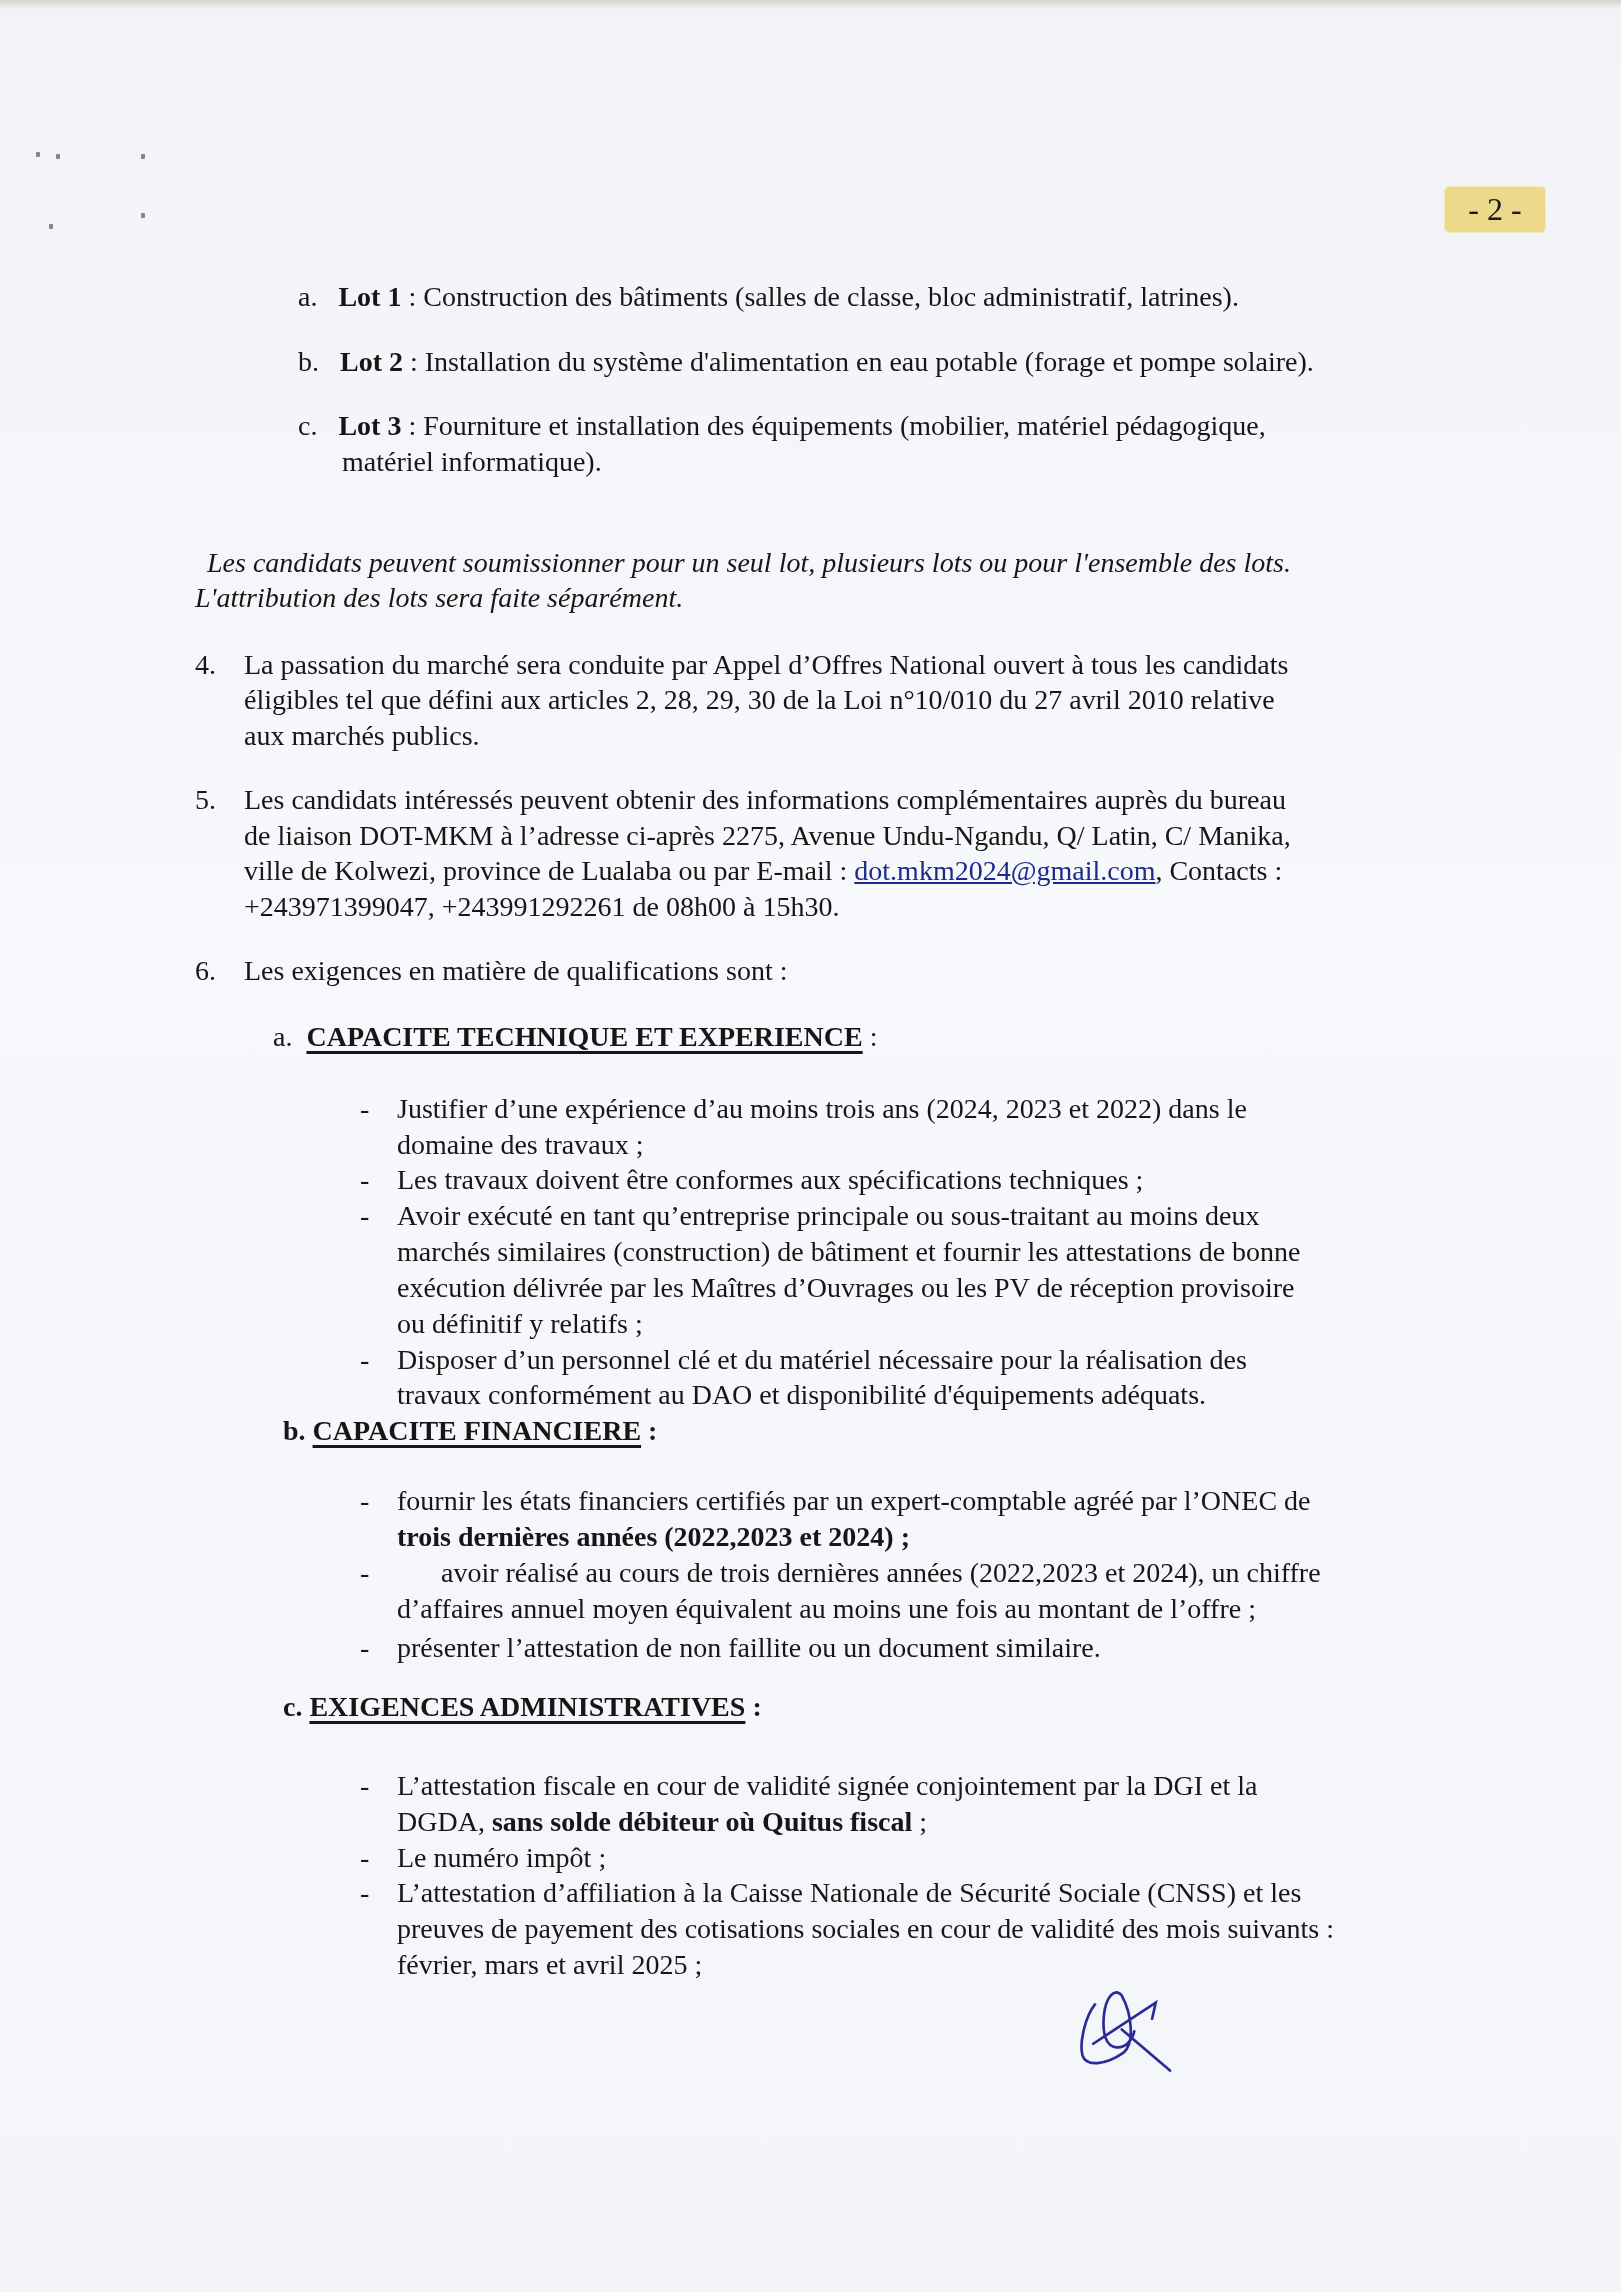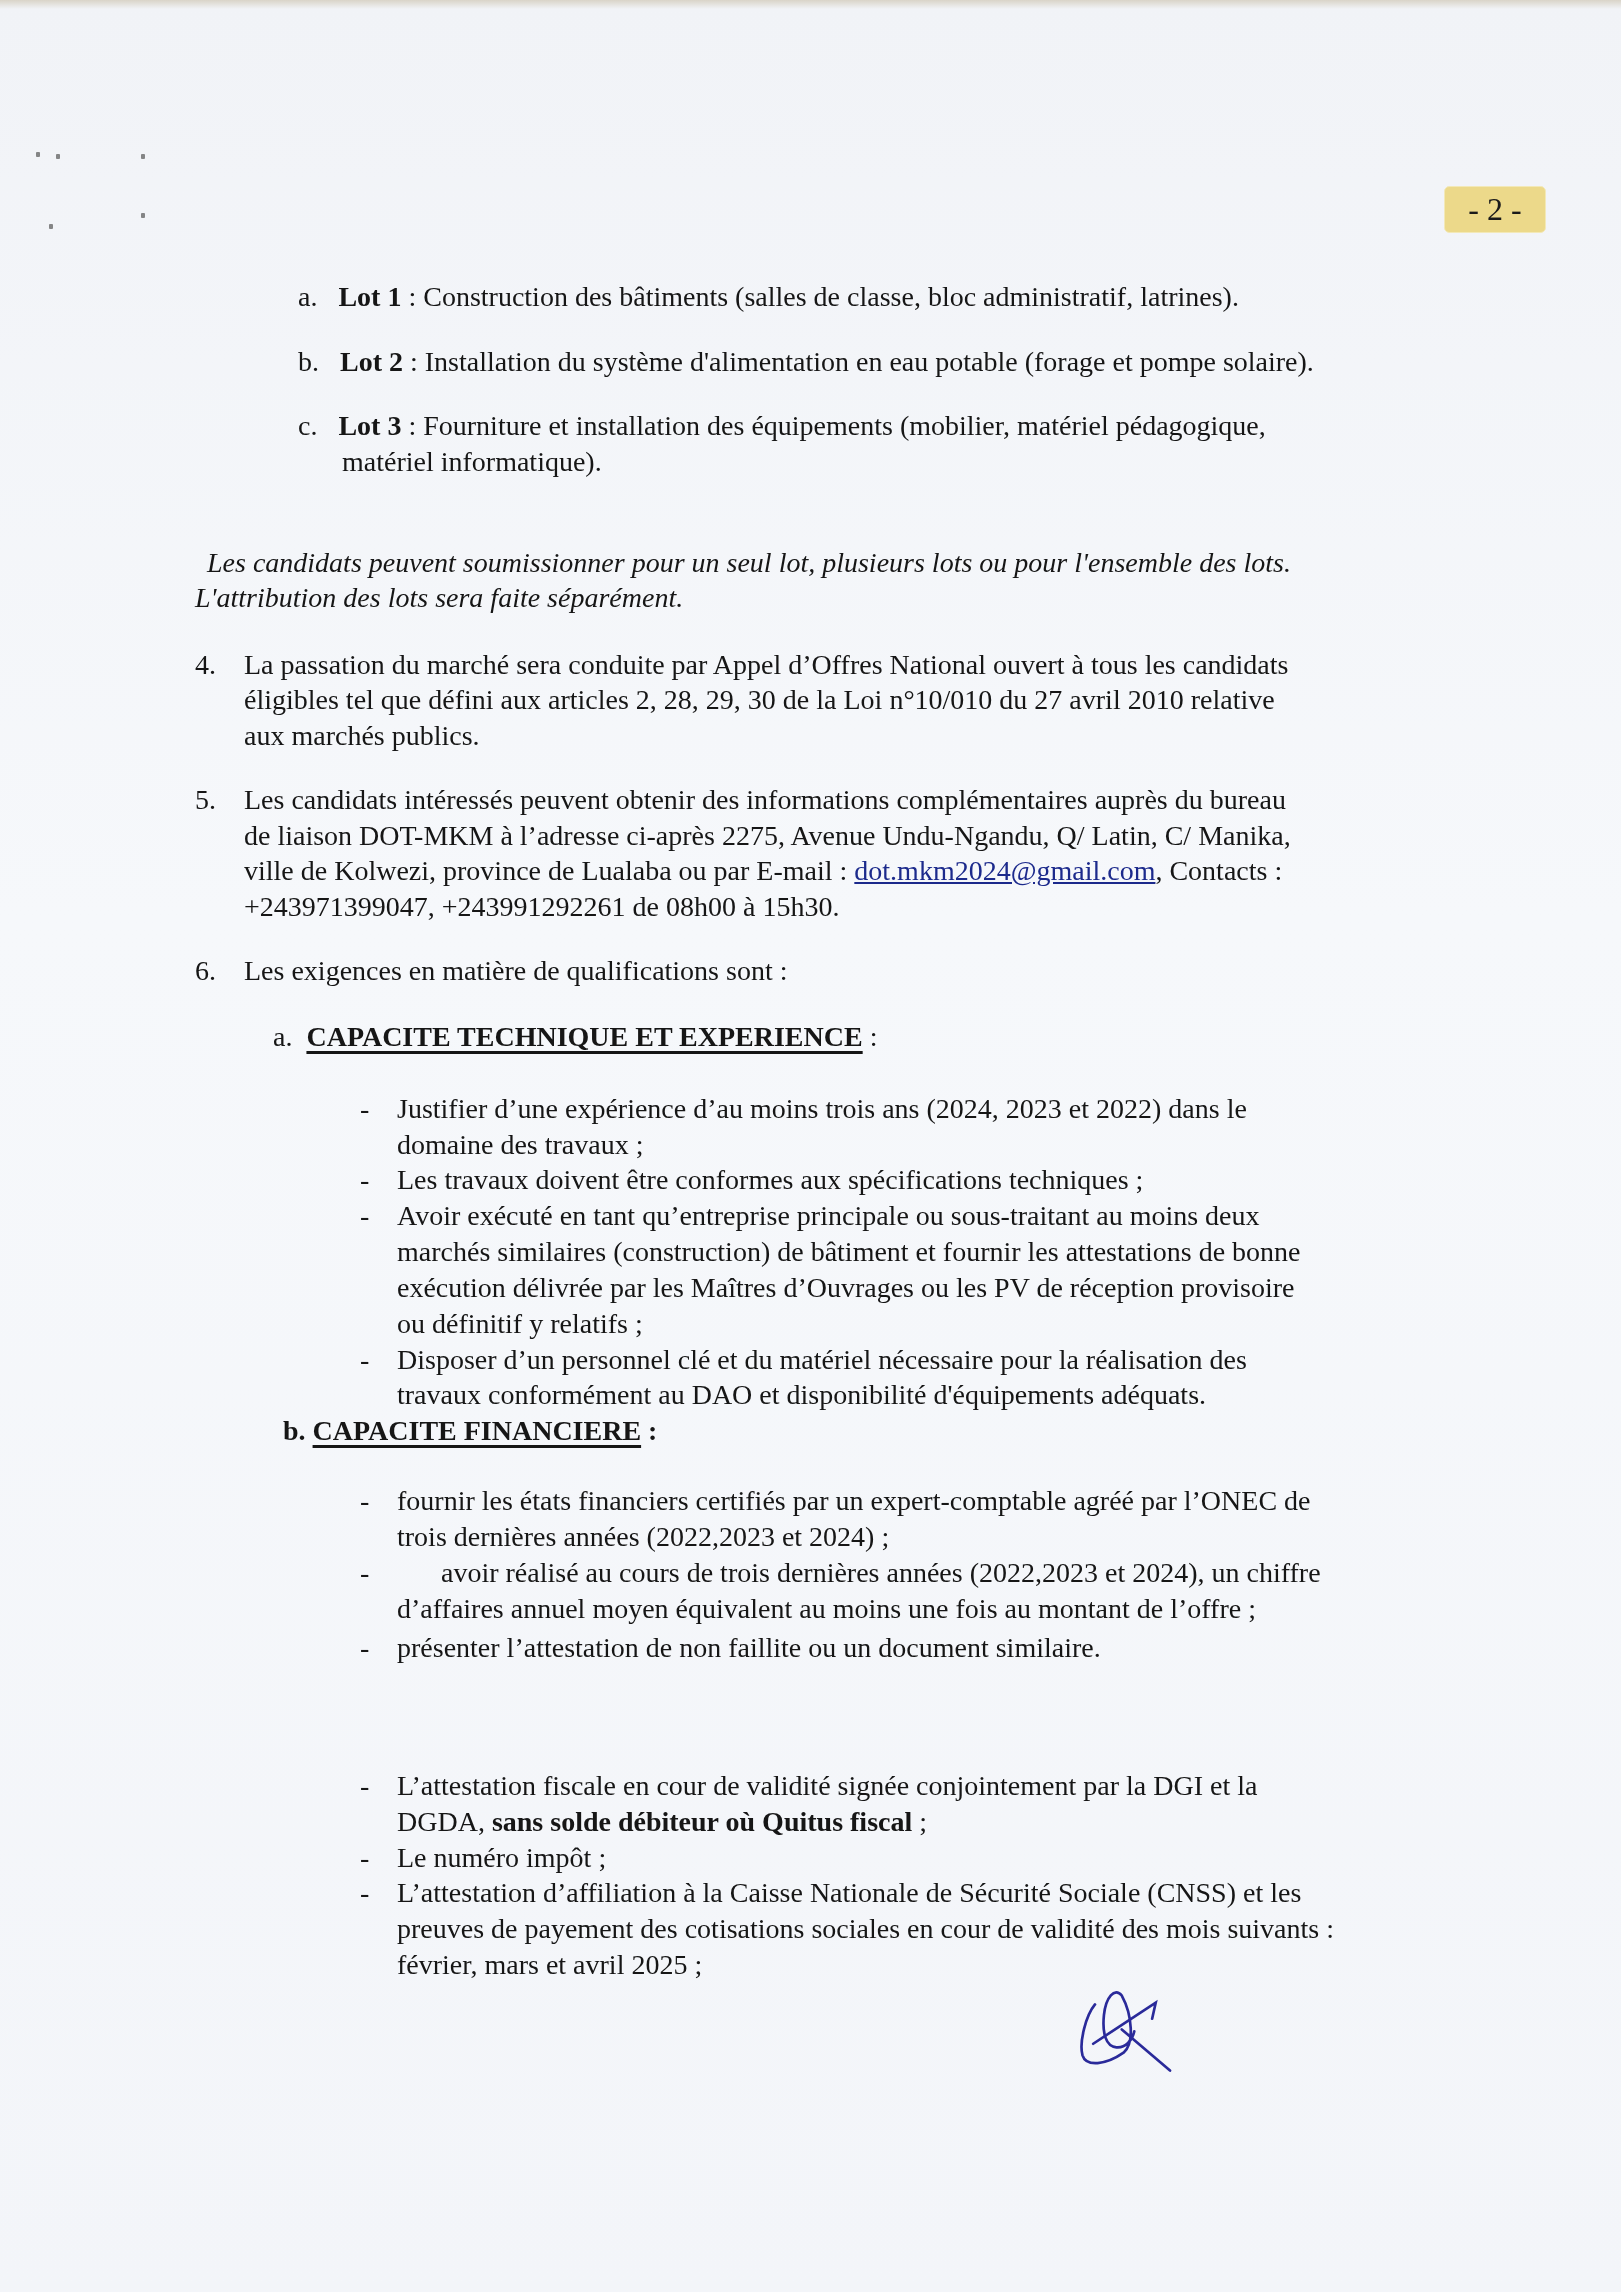--- a/index.html
+++ b/index.html
@@ -95,29 +95,32 @@
   <div class="txt" style="left:360px;top:1342px;">-</div>
   <div class="txt" style="left:397px;top:1342px;">Disposer d’un personnel clé et du matériel nécessaire pour la réalisation des</div>
   <div class="txt" style="left:397px;top:1377px;">travaux conformément au DAO et disponibilité d'équipements adéquats.</div>
 
   <div class="txt" style="left:283px;top:1413px;">
     <b>b.</b>&nbsp;<span class="u">CAPACITE FINANCIERE</span><b> :</b>
   </div>
 
   <div class="txt" style="left:360px;top:1483px;">-</div>
   <div class="txt" style="left:397px;top:1483px;"> fournir les états financiers certifiés par un expert-comptable agréé par l’ONEC de</div>
-  <div class="txt" style="left:397px;top:1519px;">trois dernières années (2022,2023 et 2024) ;</div>
+  <div class="txt" style="left:397px;top:1519px;font-weight:bold;">trois dernières années (2022,2023 et 2024) ;</div>
 
   <div class="txt" style="left:360px;top:1555px;">-</div>
   <div class="txt" style="left:397px;top:1555px;margin-left:44px;">avoir réalisé au cours de trois dernières années (2022,2023 et 2024), un chiffre</div>
   <div class="txt" style="left:397px;top:1591px;">d’affaires annuel moyen équivalent au moins une fois au montant de l’offre ;</div>
 
   <div class="txt" style="left:360px;top:1630px;">-</div>
   <div class="txt" style="left:397px;top:1630px;">présenter l’attestation de non faillite ou un document similaire.</div>
 
+  <div class="txt" style="left:283px;top:1689px;">
+    <b>c.</b>&nbsp;<span class="u">EXIGENCES ADMINISTRATIVES</span><b> :</b>
+  </div>
 
   <div class="txt" style="left:360px;top:1768px;">-</div>
   <div class="txt" style="left:397px;top:1768px;">L’attestation fiscale en cour de validité signée conjointement par la DGI et la</div>
   <div class="txt" style="left:397px;top:1804px;">
     <span>DGDA, </span><b>sans solde débiteur où Quitus fiscal</b><span> ;</span>
   </div>
 
   <div class="txt" style="left:360px;top:1840px;">-</div>
   <div class="txt" style="left:397px;top:1840px;">Le numéro impôt ;</div>
 

